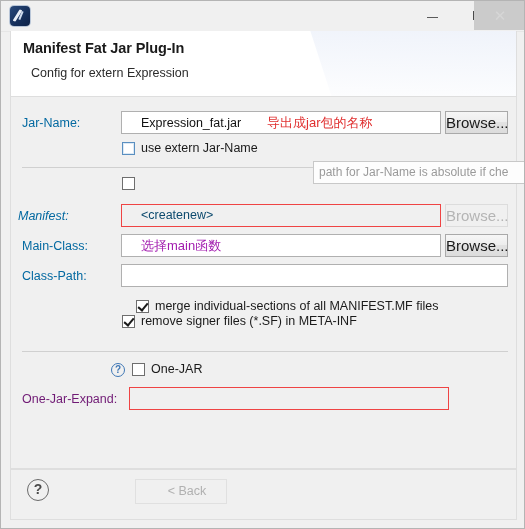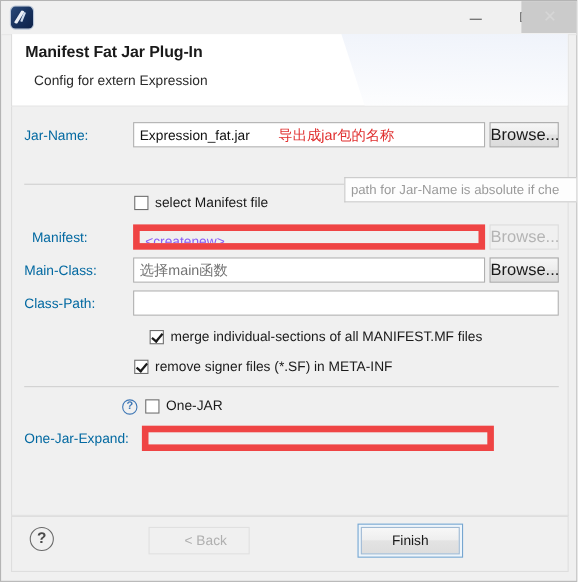--- a/index.html
+++ b/index.html
@@ -135,47 +135,47 @@
     border-top: none;
     box-sizing: border-box;
   }
 
   .row-label {
     position: absolute;
     font-size: 12.5px;
     color: #0369a1;
     white-space: nowrap;
   }
-  .row-label.disabled { color: #0369a1; text-align: right; }
+  .row-label.disabled { color: #701a75; text-align: right; }
 
   .txtfield {
     position: absolute;
     box-sizing: border-box;
     height: 23px;
     background: #ffffff;
     border: 1px solid #b0b0b0;
     font-size: 12.5px;
     color: #111111;
     line-height: 21px;
-    padding-left: 5px;
+    padding-left: 19px;
     white-space: nowrap;
     overflow: hidden;
   }
   .txtfield.disabled {
     background: #f0f0f0;
-    border: 6px solid #ef4444;
-    color: #8b5cf6;
+    border: 1px solid #ef4444;
+    color: #0c4a6e;
   }
   .txtfield .annot {
     color: #e03030;
     margin-left: 26px;
     font-size: 13px;
   }
   .txtfield .annot-only {
-    color: #737373;
+    color: #a21caf;
     font-size: 13px;
     margin-left: 0;
   }
 
   .btn {
     position: absolute;
     box-sizing: border-box;
     height: 23px;
     background: linear-gradient(180deg, #f6f6f6 0%, #ededed 48%, #e2e2e2 50%, #dcdcdc 100%);
     border: 1px solid #a9a9a9;
@@ -347,29 +347,32 @@
   </div>
 
   <div id="content">
 
     <div class="row-label" style="left:11px; top:19px;">Jar-Name:</div>
     <div class="txtfield" style="left:110px; top:14px; width:320px;">
       <span>Expression_fat.jar</span><span class="annot">导出成jar包的名称</span>
     </div>
     <div class="btn" style="left:434px; top:14px; width:63px;">Browse...</div>
 
+    <div class="chk-wrap" style="left:111px; top:44px;">
+      <span class="chk focused"></span>
+      <span>use extern Jar-Name</span>
+    </div>
 
     <div class="sep" style="left:11px; top:70px; width:486px;"></div>
 
     <div class="chk-wrap" style="left:111px; top:80px;">
       <span class="chk"></span>
-      <span>select Manifest file</span>
-    </div>
-
-    <div class="row-label" style="left:18px; top:112px;">Manifest:</div>
+    </div>
+
+    <div class="row-label" style="left:7px; top:112px;font-style:italic;">Manifest:</div>
     <div class="txtfield disabled" style="left:110px; top:107px; width:320px;">
       <span>&lt;createnew&gt;</span>
     </div>
     <div class="btn disabled" style="left:434px; top:107px; width:63px;">Browse...</div>
 
     <div class="row-label" style="left:11px; top:142px;">Main-Class:</div>
     <div class="txtfield" style="left:110px; top:137px; width:320px;">
       <span class="annot-only">选择main函数</span>
     </div>
     <div class="btn" style="left:434px; top:137px; width:63px;">Browse...</div>
@@ -377,21 +380,21 @@
     <div class="row-label" style="left:11px; top:172px;">Class-Path:</div>
     <div class="txtfield" style="left:110px; top:167px; width:387px;">
       <span></span>
     </div>
 
     <div class="chk-wrap" style="left:125px; top:202px;">
       <span class="chk checked"></span>
       <span>merge individual-sections of all MANIFEST.MF files</span>
     </div>
 
-    <div class="chk-wrap" style="left:111px; top:229px;">
+    <div class="chk-wrap" style="left:111px; top:217px;">
       <span class="chk checked"></span>
       <span>remove signer files (*.SF) in META-INF</span>
     </div>
 
     <div class="sep" style="left:11px; top:254px; width:486px;"></div>
 
     <div class="help-circle" style="left:100px; top:266px;">?</div>
     <div class="chk-wrap" style="left:121px; top:265px;">
       <span class="chk"></span>
       <span>One-JAR</span>
@@ -402,18 +405,15 @@
       <span></span>
     </div>
 
   </div>
 
   <div id="tooltip">path for Jar-Name is absolute if che</div>
 
   <div id="bottombar">
     <div id="help-btn-big">?</div>
     <div class="navbtn disabled" style="left:124px;padding-left:12px;">&lt; Back</div>
-    <div id="btn-finish-wrap">
-      <div id="btn-finish">Finish</div>
-    </div>
   </div>
 
 </div>
 
 </body></html>

